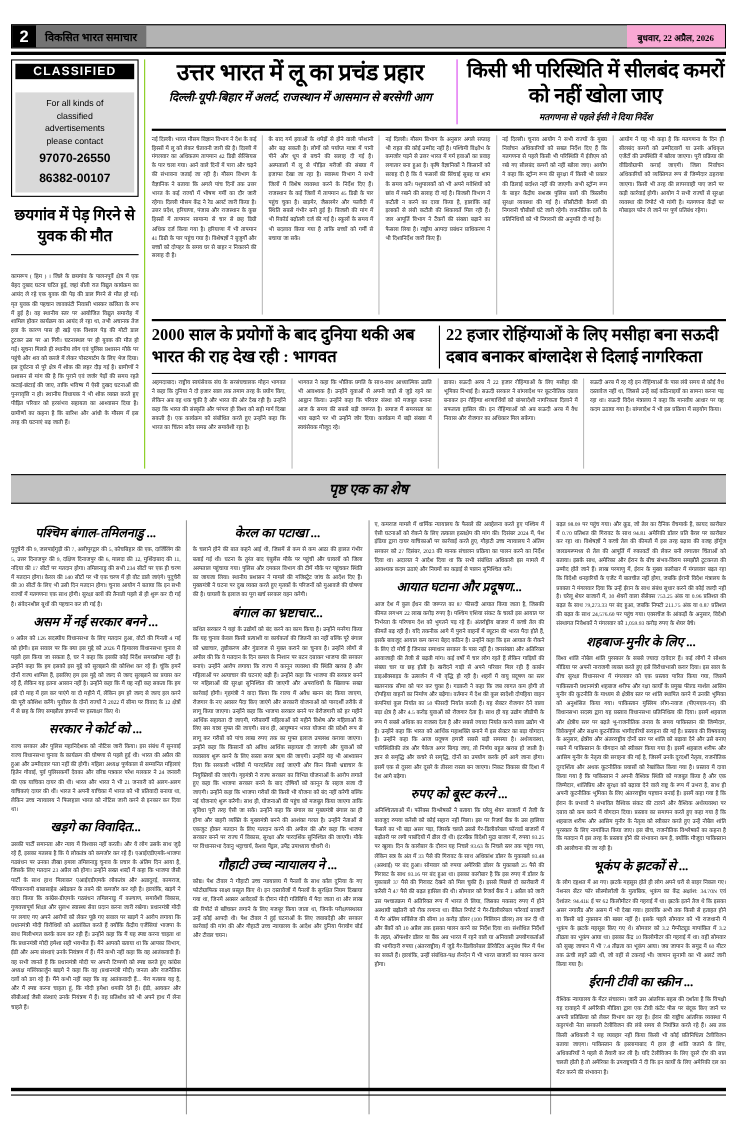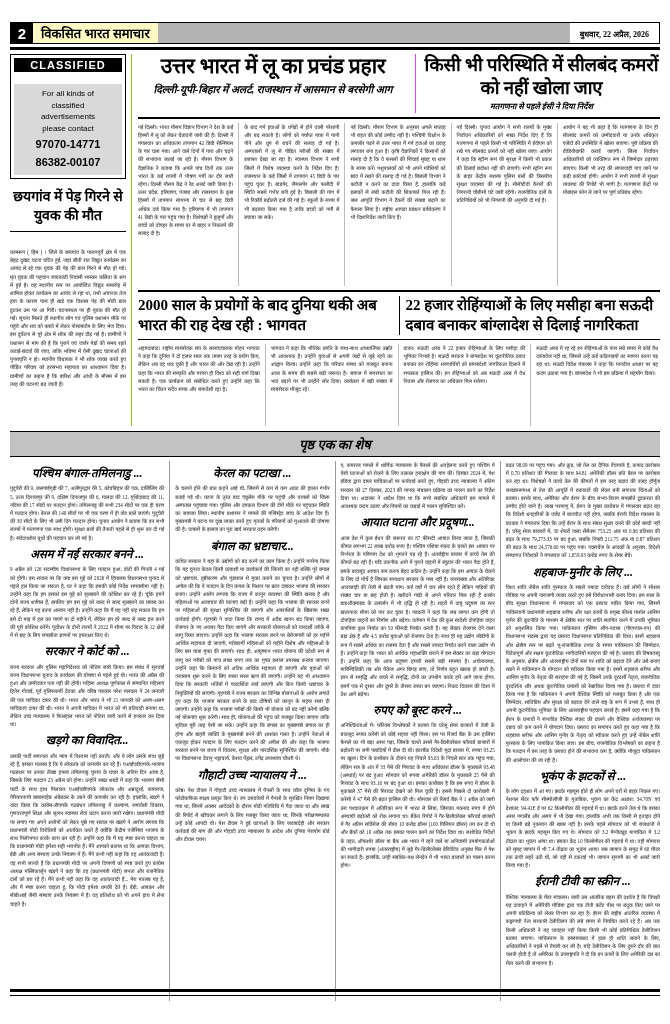--- a/index.html
+++ b/index.html
@@ -36,32 +36,32 @@
     background: #000;
     color: #fff;
     font-weight: bold;
     font-size: 15px;
     display: flex;
     align-items: center;
     justify-content: center;
     font-family: "Liberation Sans", sans-serif;
   }
   .paper-name {
-    background: #fef9c3;
+    background: #737373;
     padding: 0 8px;
     display: flex;
     align-items: center;
-    font-size: 13px;
+    font-size: 10px;
     font-weight: bold;
     white-space: nowrap;
     text-align: center;
   }
   .masthead-spacer { flex: 1; }
   .issue-date {
-    background: #ffffff;
+    background: #f9a8d4;
     padding: 0 10px;
     display: flex;
     align-items: center;
     font-size: 8px;
     font-weight: bold;
     white-space: nowrap;
   }
   .rule-thick {
     height: 3px;
     background: #000;
@@ -236,21 +236,21 @@
   }
   .shesh-band span {
     font-size: 13px;
     font-weight: bold;
     font-style: italic;
   }
 
   
   .bottom-section {
     display: flex;
-    margin-top: 4px;
+    margin-top: 15px;
     height: 540px;
   }
   .bcol {
     flex: 1;
     padding: 0 5px;
     border-right: 1px solid #999;
     overflow: hidden;
   }
   .bcol:first-child { padding-left: 0; }
   .bcol:last-child { border-right: none; padding-right: 0; }
@@ -298,21 +298,21 @@
   <div class="top-section">
 
     <div class="col-ads">
       <div class="classified-box">
         <div class="classified-banner">CLASSIFIED</div>
         <div class="classified-body">
           <div class="classified-line">For all kinds of</div>
           <div class="classified-line">classified</div>
           <div class="classified-line">advertisements</div>
           <div class="classified-line">please contact</div>
-          <div class="classified-phone">97070-14771</div>
+          <div class="classified-phone">97070-26550</div>
           <div class="classified-phone">86382-00107</div>
         </div>
       </div>
       <div class="ad-headline">छयगांव में पेड़ गिरने से युवक की मौत</div>
       <div class="ad-body">कामरूप ( हिम ) । जिले के छयगांव के पालनपुर्वे क्षेत्र में एक बेहद दुखद घटना घटित हुई, जहां बीती रात विद्युत कार्यक्रम का आयंद ले रहे एक युवक की पेड़ की डाल गिरने से मौत हो गई। मृत युवक की पहचान जावकांटी निवासी भास्कर कलिता के रूप में हुई है। वह स्थानीय स्तर पर आयोजित विद्युत समारोह में शामिल होकर कार्यक्रम का आयंद ले रहा था, तभी अचानक तेज हवा के कारण पास ही खड़े एक विशाल पेड़ की मोटी डाल टूटकर उस पर आ गिरी। घटनास्थल पर ही युवक की मौत हो गई। सूचना मिलते ही स्थानीय लोग एवं पुलिस प्रशासन मौके पर पहुंचे और शव को कब्जे में लेकर पोस्टमार्टम के लिए भेज दिया। इस दुर्घटना से पूरे क्षेत्र में शोक की लहर दौड़ गई है। ग्रामीणों ने प्रशासन से मांग की है कि पुराने एवं जर्जर पेड़ों की समय रहते कटाई-छंटाई की जाए, ताकि भविष्य में ऐसी दुखद घटनाओं की पुनरावृत्ति न हो। स्थानीय विधायक ने भी शोक व्यक्त करते हुए पीड़ित परिवार को हरसंभव सहायता का आश्वासन दिया है। ग्रामीणों का कहना है कि बारिश और आंधी के मौसम में इस तरह की घटनाएं बढ़ जाती हैं।</div>
     </div>
 
     <div class="top-main">
 
       <div class="headline-row">

